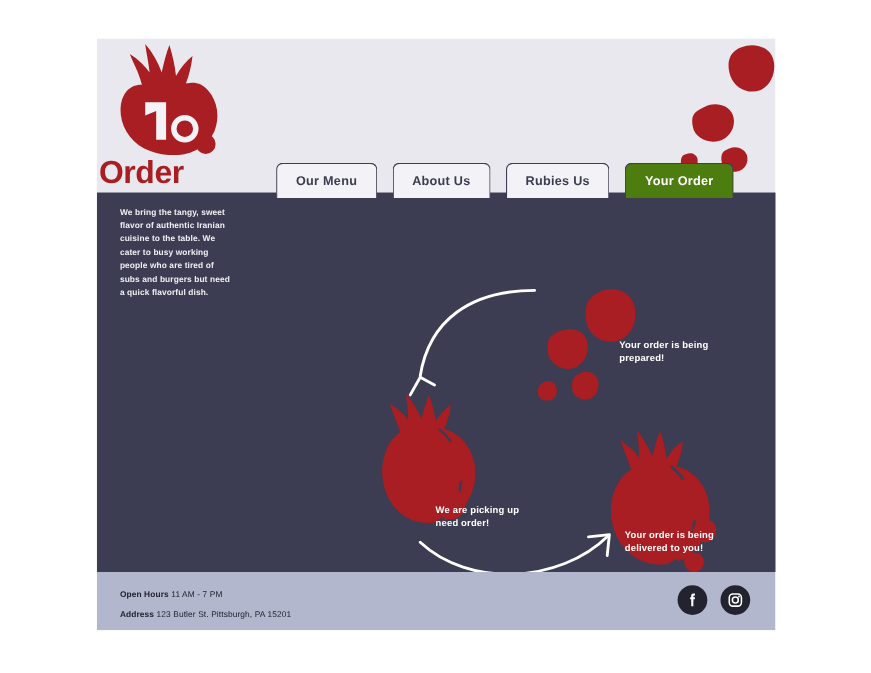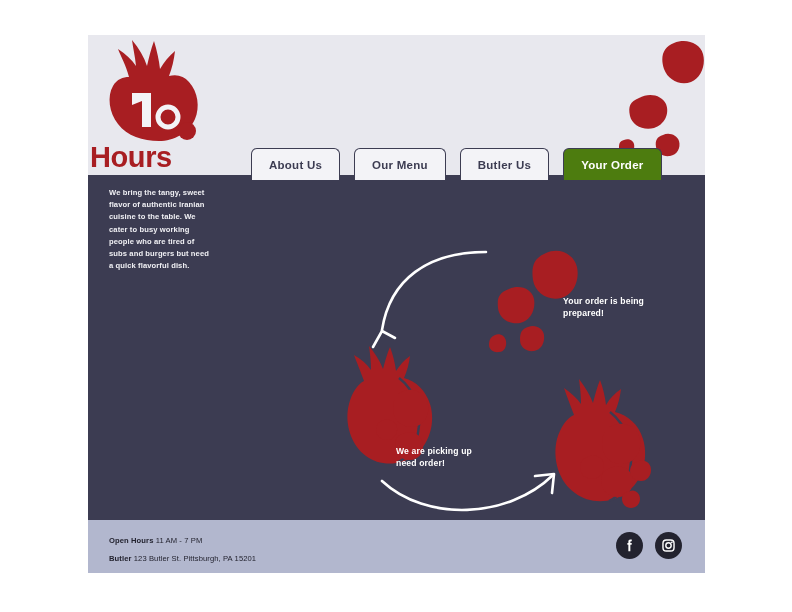--- a/index.html
+++ b/index.html
@@ -75,21 +75,21 @@
   }
   #intro {
     position: absolute; left: 21px; top: 12px;
     width: 104px;
     font-size: 7.6px;
     line-height: 12.2px;
     font-weight: bold;
     color: #f0f0f4;
     letter-spacing: 0.1px;
   }
-  #flow { position: absolute; left: 130px; top: 0; width: 487px; height: 345px; }
+  #flow { position: absolute; left: 130px; top: 12px; width: 487px; height: 345px; }
   .step-label {
     position: absolute;
     font-size: 8.6px;
     font-weight: bold;
     line-height: 11.5px;
     color: #ffffff;
     letter-spacing: 0.15px;
   }
   #label-prepared  { left: 345px; top: 121px; width: 90px; }
   #label-picking   { left: 178px; top: 271px; width: 90px; }
@@ -151,32 +151,32 @@
 
           <circle cx="99" cy="96" r="9"></circle>
         </g>
         <g fill="#f3f3f7">
 
           <path d="M44 58 L63 58 L63 92 L54 92 L54 66 L44 70 Z"></path>
         </g>
 
         <circle cx="80" cy="82" r="10" fill="none" stroke="#f3f3f7" stroke-width="5"></circle>
       </svg>
-      <div id="logo-word">Hours</div>
+      <div id="logo-word">Order</div>
     </div>
 
     <div id="tabs">
       <div class="tab inactive">
+        <span>Our Menu</span>
+      </div>
+      <div class="tab inactive">
         <span>About Us</span>
       </div>
       <div class="tab inactive">
-        <span>Our Menu</span>
-      </div>
-      <div class="tab inactive">
-        <span>Butler Us</span>
+        <span>Rubies Us</span>
       </div>
       <div class="tab active">
         <span>Your Order</span>
       </div>
     </div>
   </div>
 
   <div id="body">
 
     <div id="intro">We bring the tangy, sweet flavor of authentic Iranian cuisine to the table. We cater to busy working people who are tired of subs and burgers but need a quick flavorful dish.</div>
@@ -230,30 +230,31 @@
           <path fill="#a81e22" d="M396 250 c12,-4 24,3 26,15 c2,12 -6,23 -17,24 c-12,1 -21,-8 -21,-20 c0,-11 4,-16 12,-19 z"></path>
           <path fill="#a81e22" d="M395 292 c9,-3 19,3 20,12 c1,10 -6,18 -15,18 c-10,0 -17,-7 -17,-16 c0,-8 4,-12 12,-14 z"></path>
           <path fill="#a81e22" d="M372 281 c7,-2 14,3 14,10 c0,7 -5,13 -12,13 c-7,0 -12,-5 -12,-12 c0,-6 4,-9 10,-11 z"></path>
           <path fill="#a81e22" d="M421 286 c6,-2 12,2 12,9 c0,6 -4,11 -10,11 c-6,0 -11,-4 -11,-10 c0,-6 4,-8 9,-10 z"></path>
           <path fill="#a81e22" d="M412 316 c5,-2 10,2 10,8 c0,5 -4,9 -9,9 c-5,0 -9,-4 -9,-9 c0,-5 3,-7 8,-8 z"></path>
         </g>
       </svg>
 
       <div class="step-label" id="label-prepared">Your order is being prepared!</div>
       <div class="step-label" id="label-picking">We are picking up need order!</div>
+      <div class="step-label" id="label-delivered">Your order is being delivered to you!</div>
     </div>
   </div>
 
   <div id="footer">
     <div class="foot-line" id="foot-hours">
       <b>Open Hours</b>
       <span>11 AM - 7 PM</span>
     </div>
     <div class="foot-line" id="foot-address">
-      <b>Butler</b>
+      <b>Address</b>
       <span>123 Butler St. Pittsburgh, PA 15201</span>
     </div>
 
     <div id="socials">
       <div class="social">
         <svg viewBox="0 0 24 24" width="17" height="17">
           <path fill="#ffffff" d="M15.2 8.3h-2.0V7.0c0-0.7 0.4-0.9 0.8-0.9h1.2V3.6h-2.0c-2.3 0-2.8 1.7-2.8 2.8v1.9H9.0v2.7h1.4V20h2.8v-9.0h1.8l0.2-2.7z"></path>
         </svg>
       </div>
       <div class="social">

